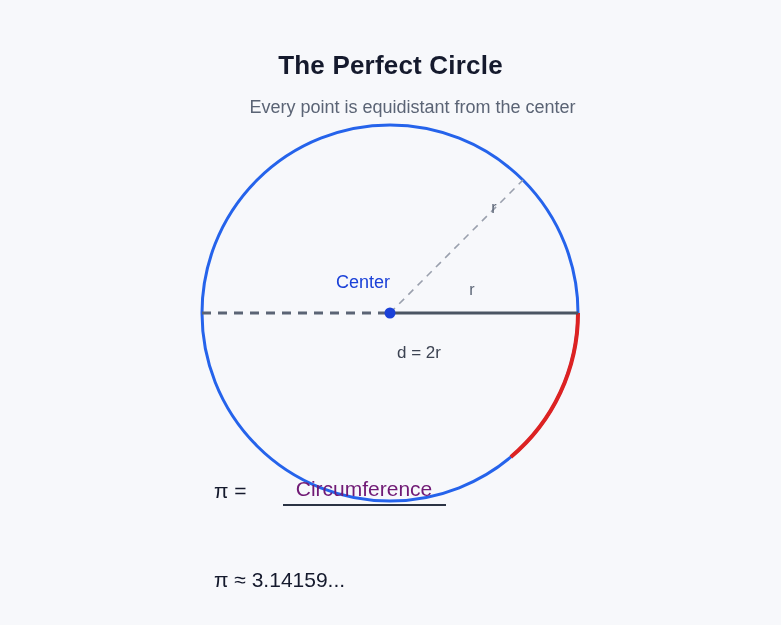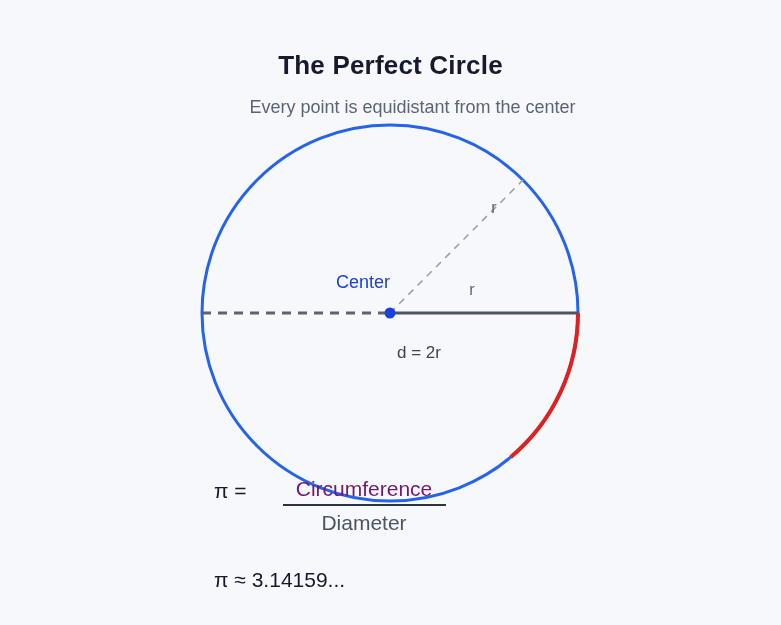--- a/index.html
+++ b/index.html
@@ -132,18 +132,17 @@
     <text class="lbl lbl-r" x="472" y="295" text-anchor="middle">r</text>
     <text class="lbl lbl-r" x="494" y="213" text-anchor="middle">r</text>
     <text class="lbl lbl-d" x="419" y="358" text-anchor="middle">d = 2r</text>
   </svg>
 
   <div class="formula-pi">π =</div>
 
   <div class="frac">
     <span class="frac-num">Circumference</span>
     <div class="frac-bar"></div>
-    <span class="frac-den">Diameter</span>
   </div>
 
   <div class="pi-value">π ≈ 3.14159...</div>
 
 </div>
 
 </body></html>

